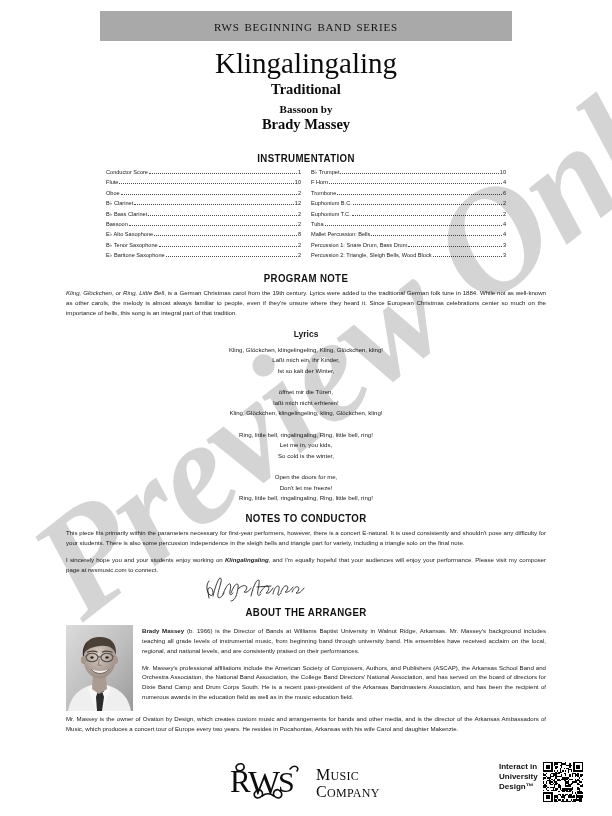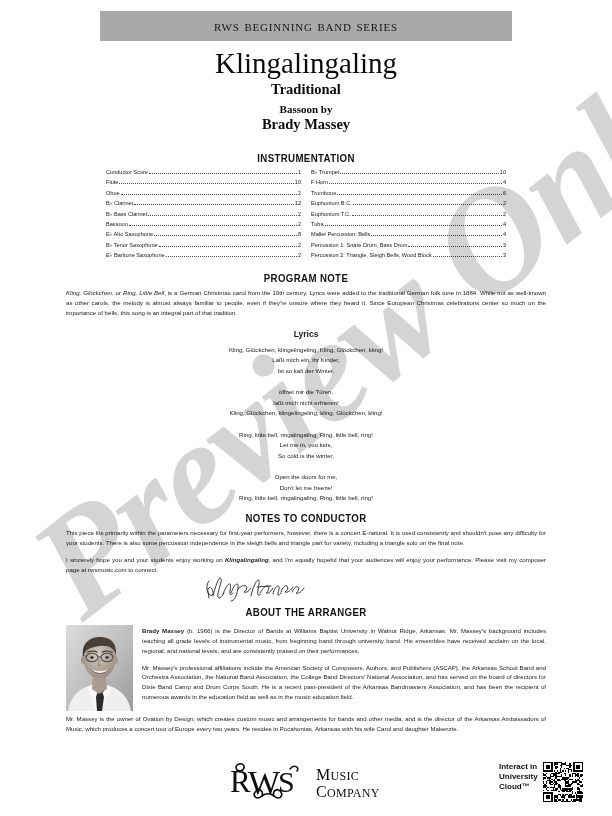--- a/index.html
+++ b/index.html
@@ -516,21 +516,21 @@
       </g>
       <text x="88" y="20" font-family="Liberation Serif, serif" font-size="16" letter-spacing="0.3" fill="#0d0d0d">M<tspan font-size="12">USIC</tspan></text>
       <text x="88" y="37" font-family="Liberation Serif, serif" font-size="16" letter-spacing="0.3" fill="#0d0d0d">C<tspan font-size="12">OMPANY</tspan></text>
     </svg>
   </div>
 
   <div id="makemusic">
     <div class="mm-label">
       <div>Interact in</div>
       <div>University</div>
-      <div>Cloud™</div>
+      <div>Design™</div>
     </div>
     <svg id="qr-code" viewBox="0 0 29 29" shape-rendering="crispEdges">
       <rect width="29" height="29" fill="#ffffff"></rect>
       <g fill="#000000" id="qr-cells">
           <rect x="0" y="0" width="1" height="1"></rect>
           <rect x="1" y="0" width="1" height="1"></rect>
           <rect x="2" y="0" width="1" height="1"></rect>
           <rect x="3" y="0" width="1" height="1"></rect>
           <rect x="4" y="0" width="1" height="1"></rect>
           <rect x="5" y="0" width="1" height="1"></rect>

